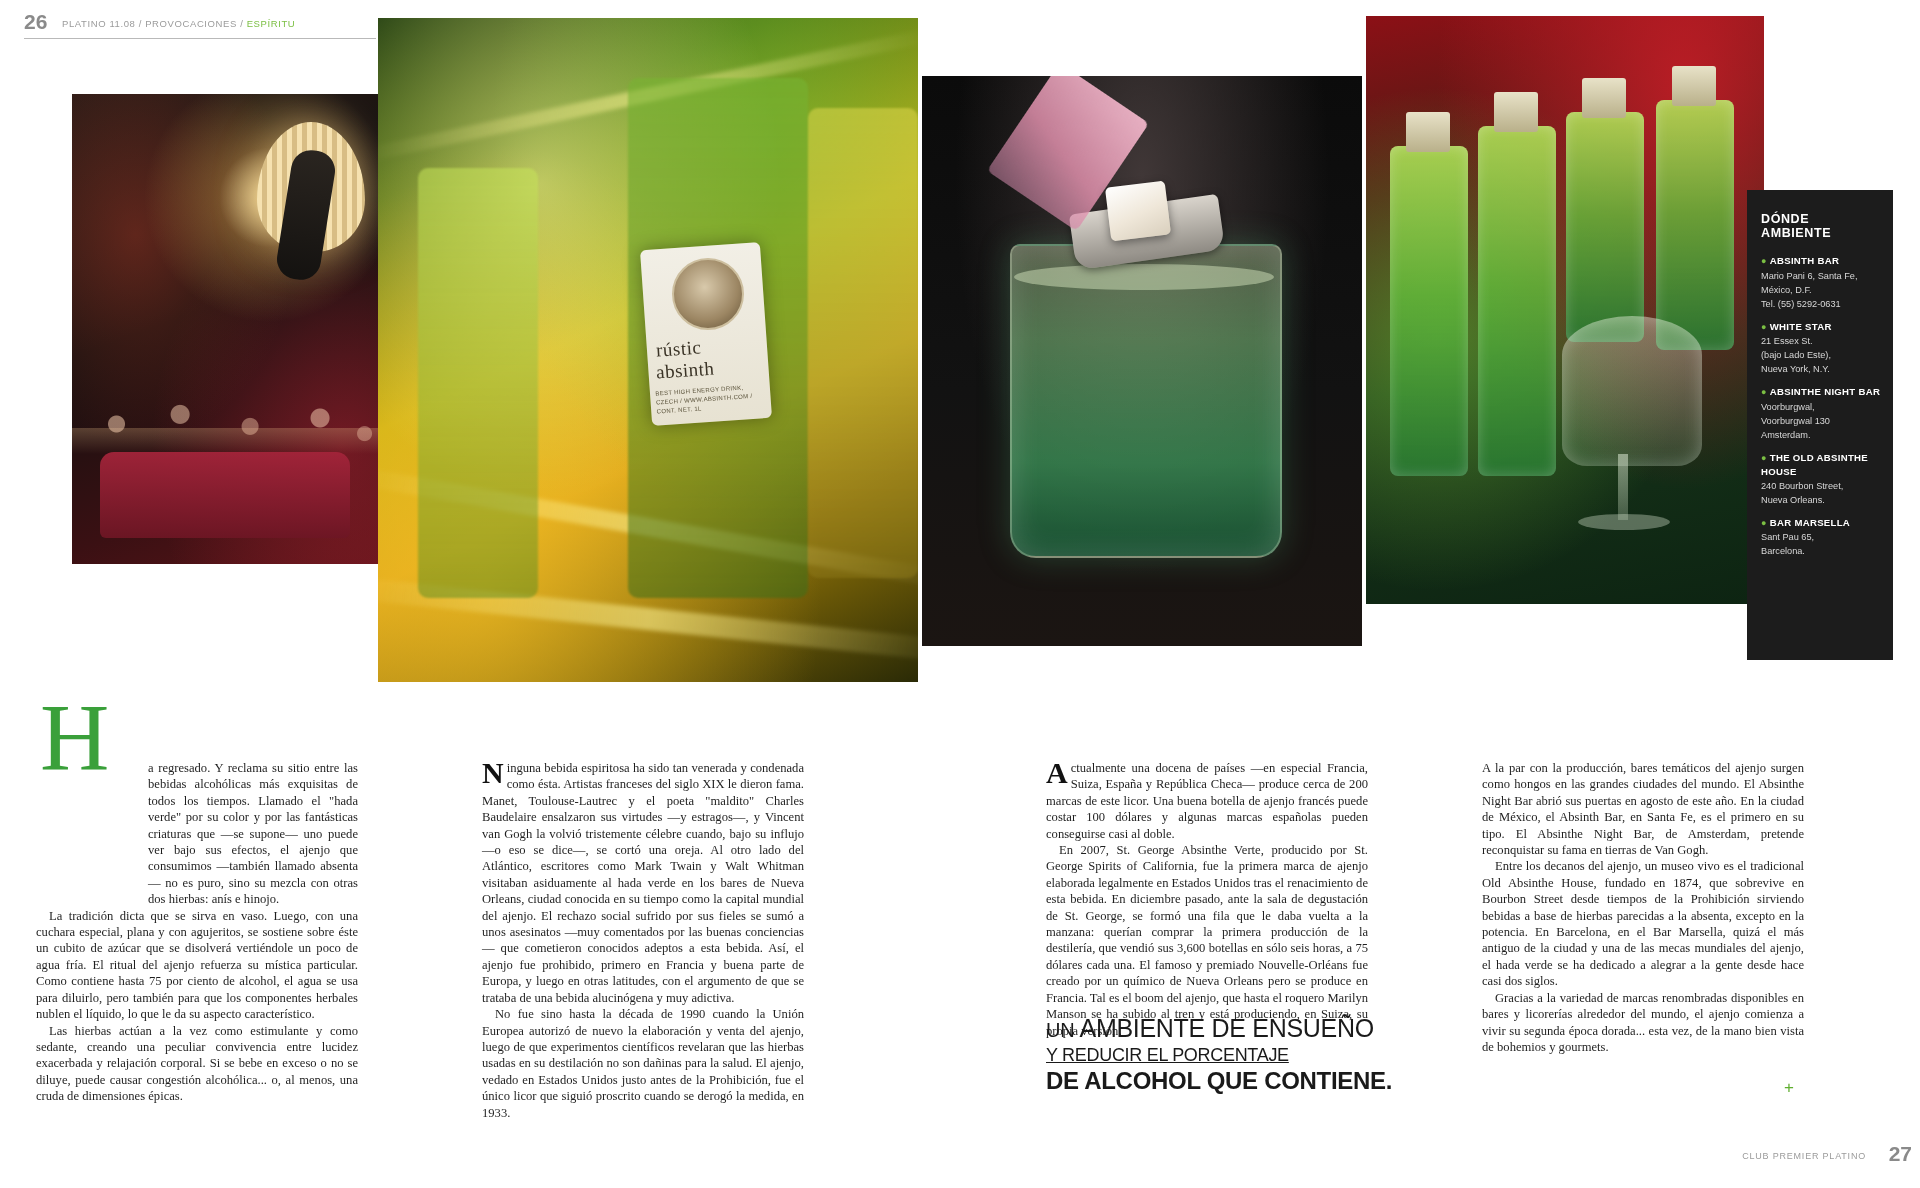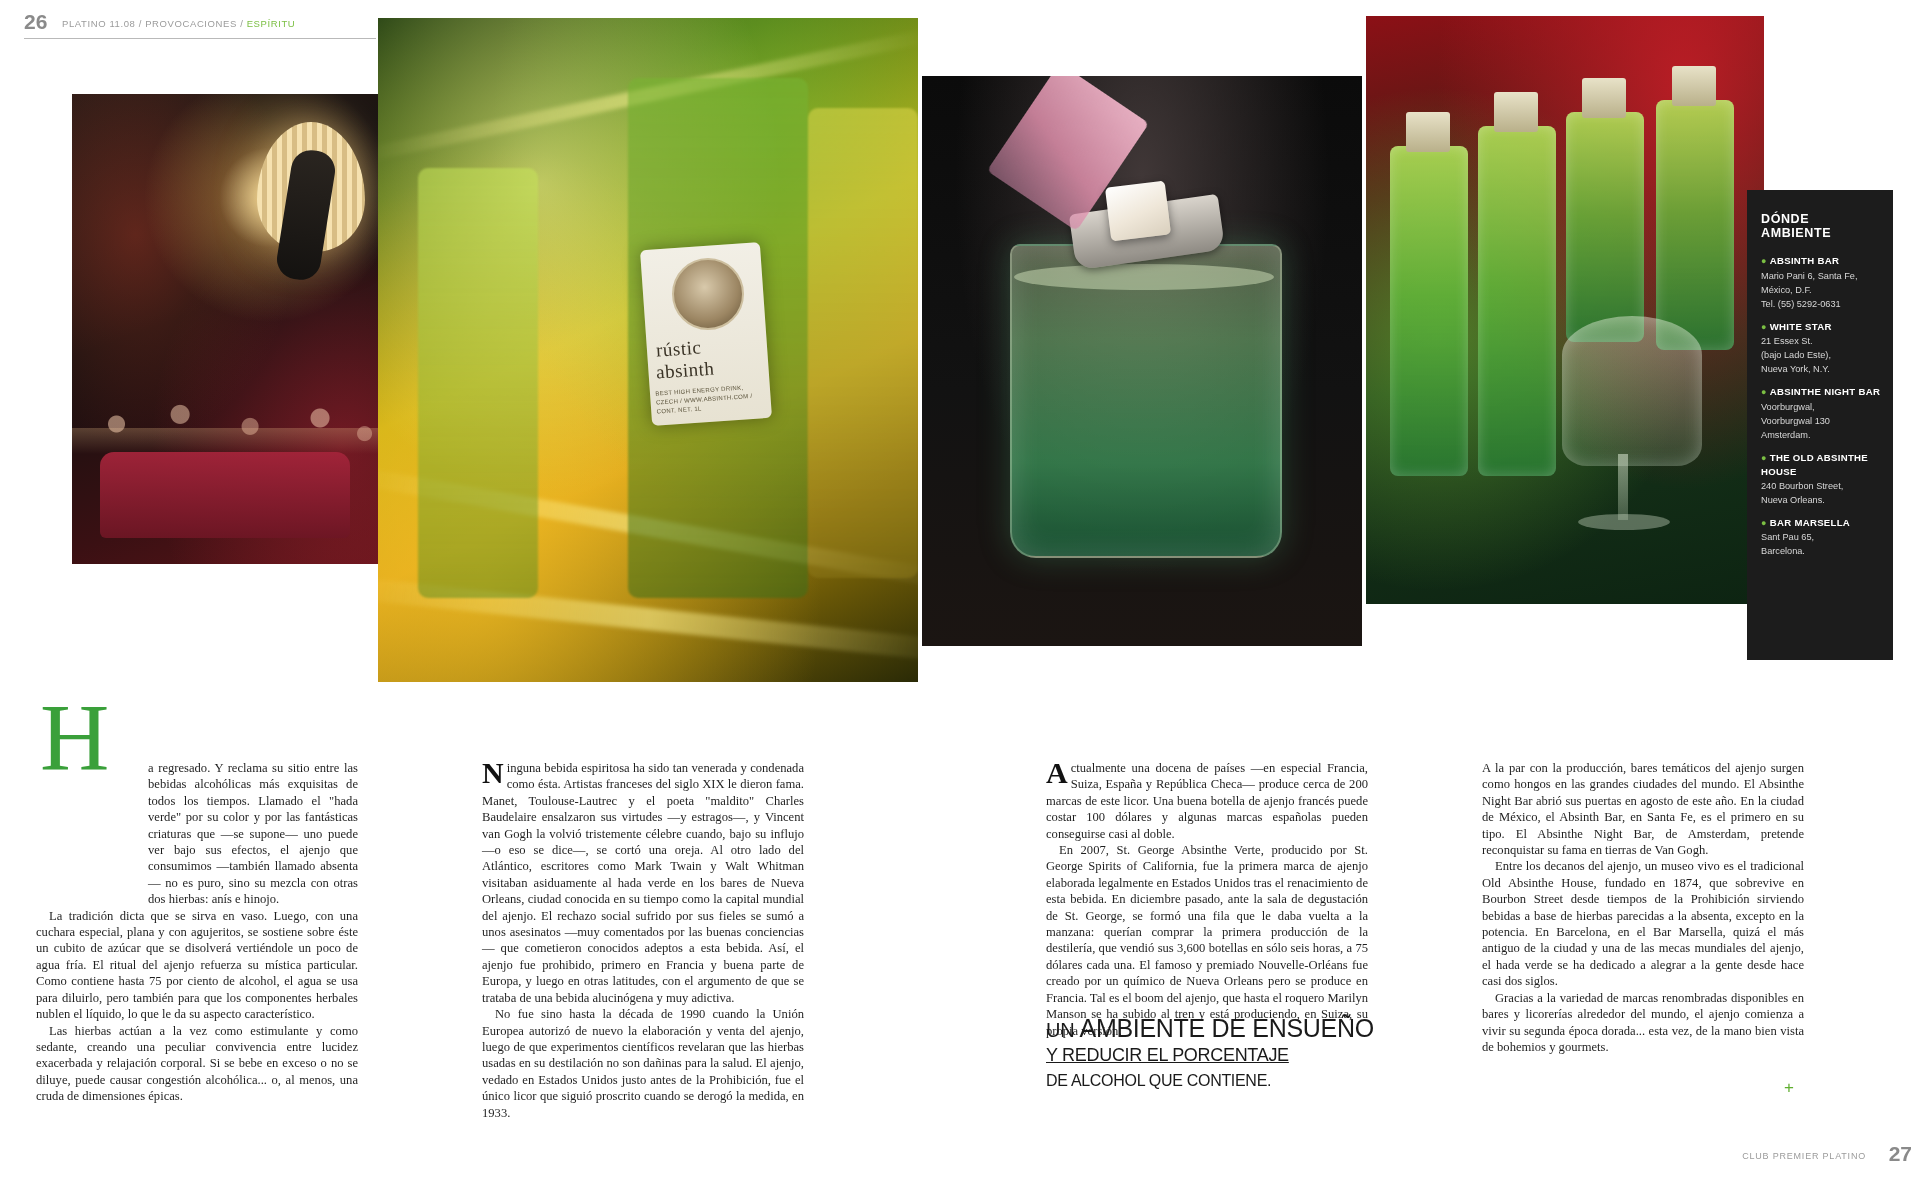--- a/index.html
+++ b/index.html
@@ -350,21 +350,21 @@
     width: 380px;
     font-family: "Liberation Sans", sans-serif;
     color: #1a1a1a;
     line-height: 25px;
     letter-spacing: -0.3px;
   }
   .pq-l1 { font-size: 20px; }
   .pq-l2 { font-size: 20px; }
   .pq-l2 b { font-size: 25px; font-weight: normal; }
   .pq-l3 { font-size: 18px; text-decoration: underline; }
-  .pq-l4 { font-size: 16px; }
+  .pq-l4 { font-size: 24px; font-weight: bold; }
 
   .end-plus {
     position: absolute;
     left: 1784px; top: 1078px;
     color: #5fae2e;
     font-size: 17px;
     font-family: "Liberation Sans", sans-serif;
   }
 </style>
 </head>

